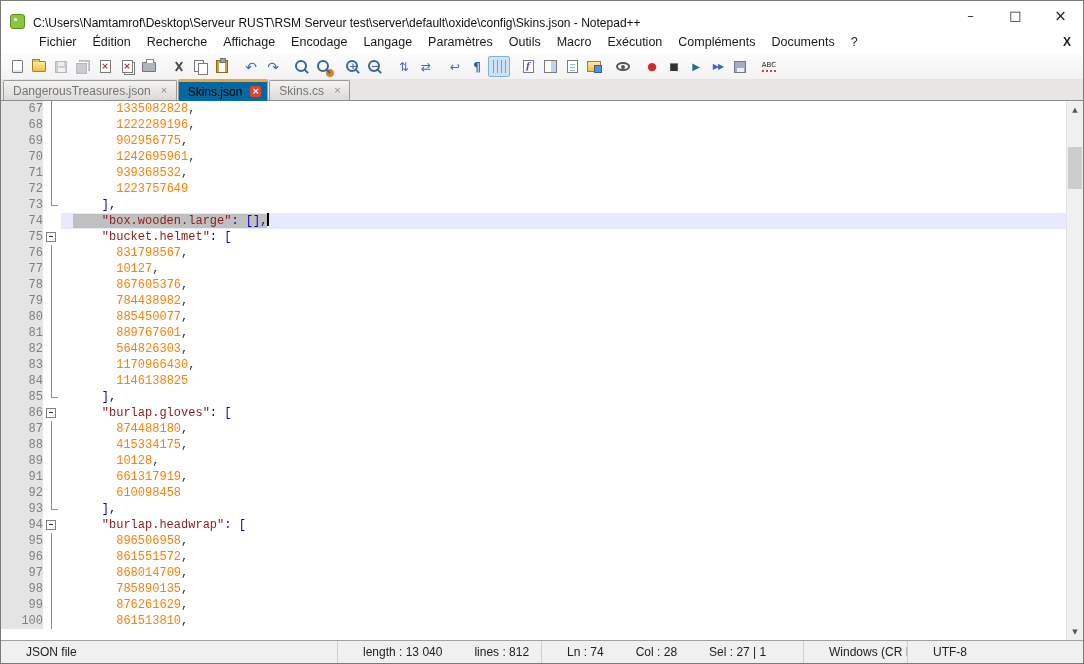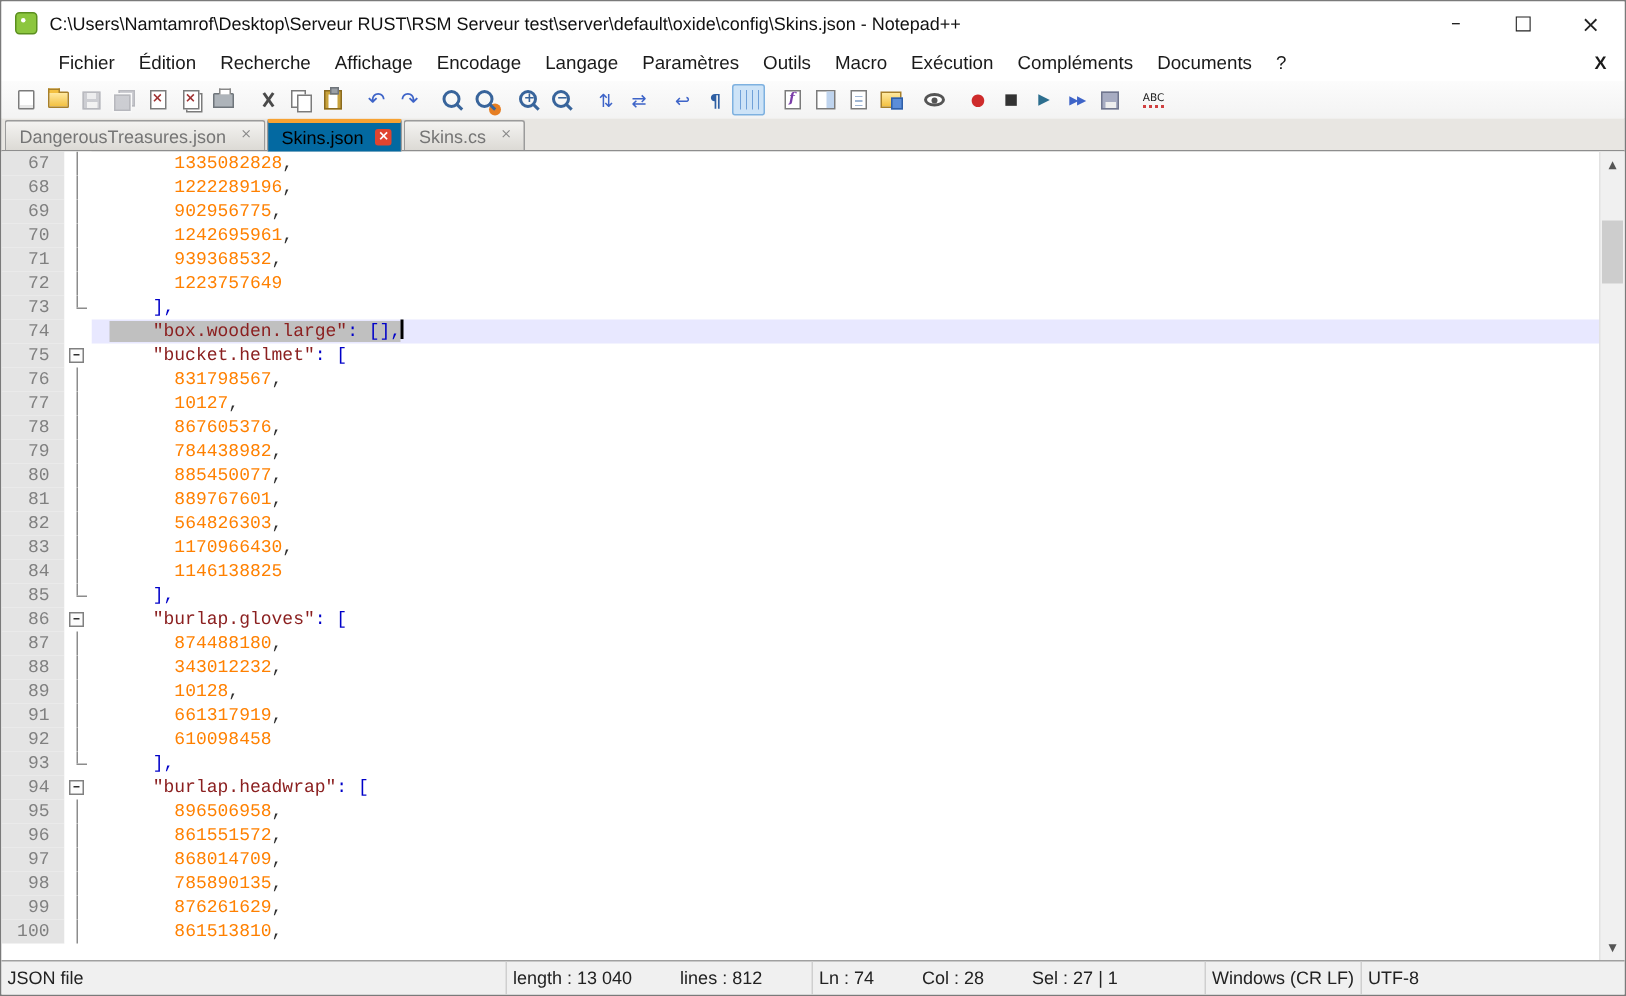--- a/index.html
+++ b/index.html
@@ -2,21 +2,21 @@
 <html style="--c-number: #FF8000; --c-string: #8B2020; --c-operator: #0000C8; --c-comma: #303030; --c-selection: #C0C0C0; --c-current_line: #E8E8FF; --c-accent_tab: #F7A233; --c-gutter_bg: #E4E4E4; --c-gutter_fg: #808080;"><head>
 <meta charset="utf-8">
 <style>
   * { margin:0; padding:0; box-sizing:border-box; }
   html,body { width:1084px; height:664px; overflow:hidden; background:#fff;
               font-family:"Liberation Sans", sans-serif; }
   .window { width:1084px; height:664px; border:1px solid #7A7A7A; display:flex;
             flex-direction:column; background:#fff; }
 
   
-  .titlebar { height:29px; flex:0 0 29px; display:flex; align-items:center;
+  .titlebar { height:29px; flex:0 0 29px; display:flex; align-items:flex-end;
               background:#fff; padding-left:8px; }
   .app-icon { width:17px; height:17px; position:relative; flex:0 0 17px; }
   .npp-body { position:absolute; inset:1px; background:#8CC63E; border:1px solid #5B8F1F;
               border-radius:3px; }
   .npp-body::after { content:""; position:absolute; top:3px; left:3px; width:3px; height:3px;
                      background:#fff; border-radius:50%; }
   .title-text { font-size:12px; color:#111; margin-left:7px; flex:1; white-space:nowrap;
                 overflow:hidden; }
   .win-controls { display:flex; height:29px; }
   .win-btn { width:45px; height:29px; display:flex; align-items:center; justify-content:center;
@@ -122,21 +122,21 @@
   .tab-label { white-space:nowrap; }
   .tab-close { margin-left:8px; font-size:9px; color:#8A8A8A; width:11px; height:11px;
                line-height:11px; text-align:center; font-family:"DejaVu Sans",sans-serif; }
   .tab-close.red { background:#E0442F; color:#fff; border-radius:2px; font-weight:bold; }
 
   
   .editor { flex:1 1 auto; position:relative; background:#fff; overflow:hidden; }
   .lines { position:absolute; top:0; left:0; right:17px; bottom:0; overflow:hidden; }
   .row { display:flex; height:16px; }
   .ln { flex:0 0 42px; width:42px; background:var(--c-gutter_bg,#E4E4E4);
-        color:var(--c-gutter_fg,#808080); text-align:right; padding-right:10px;
+        color:var(--c-gutter_fg,#808080); text-align:right; 
         font:12px/16px "Liberation Mono","DejaVu Sans Mono",monospace; }
   .fold { flex:0 0 18px; width:18px; position:relative; background:#fff; }
   .fv { position:absolute; left:8px; top:0; bottom:0; width:1px; background:#8C8C8C; }
   .fv.half { bottom:8px; }
   .fh { position:absolute; left:8px; top:8px; width:7px; height:1px; background:#8C8C8C; }
   .fbox { position:absolute; left:3px; top:3px; width:10px; height:10px; border:1px solid #808080;
           background:#FCFCFC; }
   .fbox::after { content:""; position:absolute; left:2px; top:3px; width:4px; height:1px; background:#303030; }
   .code { flex:1 1 auto; white-space:pre; font:12px/16px "Liberation Mono","DejaVu Sans Mono",monospace;
           color:#000; padding-left:12px; }
@@ -155,21 +155,21 @@
              border-left:1px solid #E2E2E2; }
   .vs-btn { position:absolute; left:0; right:0; height:17px; display:flex; align-items:center;
             justify-content:center; font-size:7px; color:#555;
             font-family:"DejaVu Sans",sans-serif; }
   .vs-up { top:0; } .vs-down { bottom:0; }
   .vs-thumb { position:absolute; left:1px; right:1px; top:46px; height:42px; background:#CDCDCD; }
 
   
   .statusbar { height:23px; flex:0 0 23px; display:flex; align-items:stretch; background:#F0F0F0;
                border-top:1px solid #A0A0A0; font-size:12px; color:#222; }
-  .sb { display:flex; align-items:center; padding-left:4px; white-space:nowrap; overflow:hidden; }
+  .sb { display:flex; align-items:center; padding-left:25px; white-space:nowrap; overflow:hidden; }
   .sb + .sb { border-left:1px solid #CFCFCF; }
   .sb span { margin-right:32px; }
   .sb-type { flex:0 0 336px; }
   .sb-len  { flex:0 0 204px; }
   .sb-pos  { flex:0 0 262px; }
   .sb-eol  { flex:0 0 104px; }
   .sb-enc  { flex:0 0 86px; }
   .sb-ins  { flex:1 1 auto; justify-content:center; padding-left:0;margin-top:44px; }
 </style>
 </head>
@@ -479,21 +479,21 @@
           <span class="fold">
             <i class="fv"></i>
           </span>
           <span class="code">      <span class="tok-num">874488180</span><span class="tok-pun">,</span></span>
         </div>
         <div class="row">
           <span class="ln">88</span>
           <span class="fold">
             <i class="fv"></i>
           </span>
-          <span class="code">      <span class="tok-num">343012232</span><span class="tok-pun">,</span></span>
+          <span class="code">      <span class="tok-num">415334175</span><span class="tok-pun">,</span></span>
         </div>
         <div class="row">
           <span class="ln">89</span>
           <span class="fold">
             <i class="fv"></i>
           </span>
           <span class="code">      <span class="tok-num">10128</span><span class="tok-pun">,</span></span>
         </div>
         <div class="row">
           <span class="ln">91</span>

